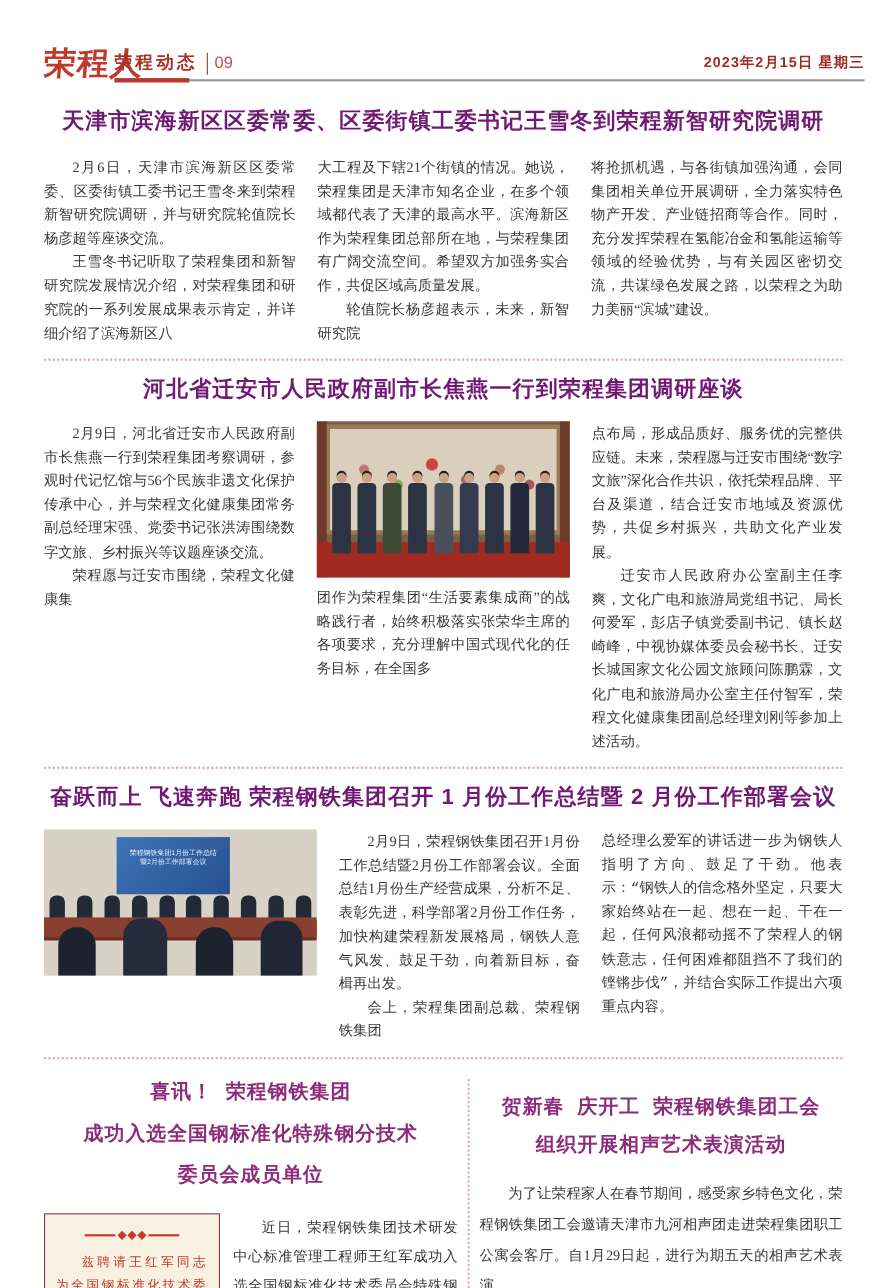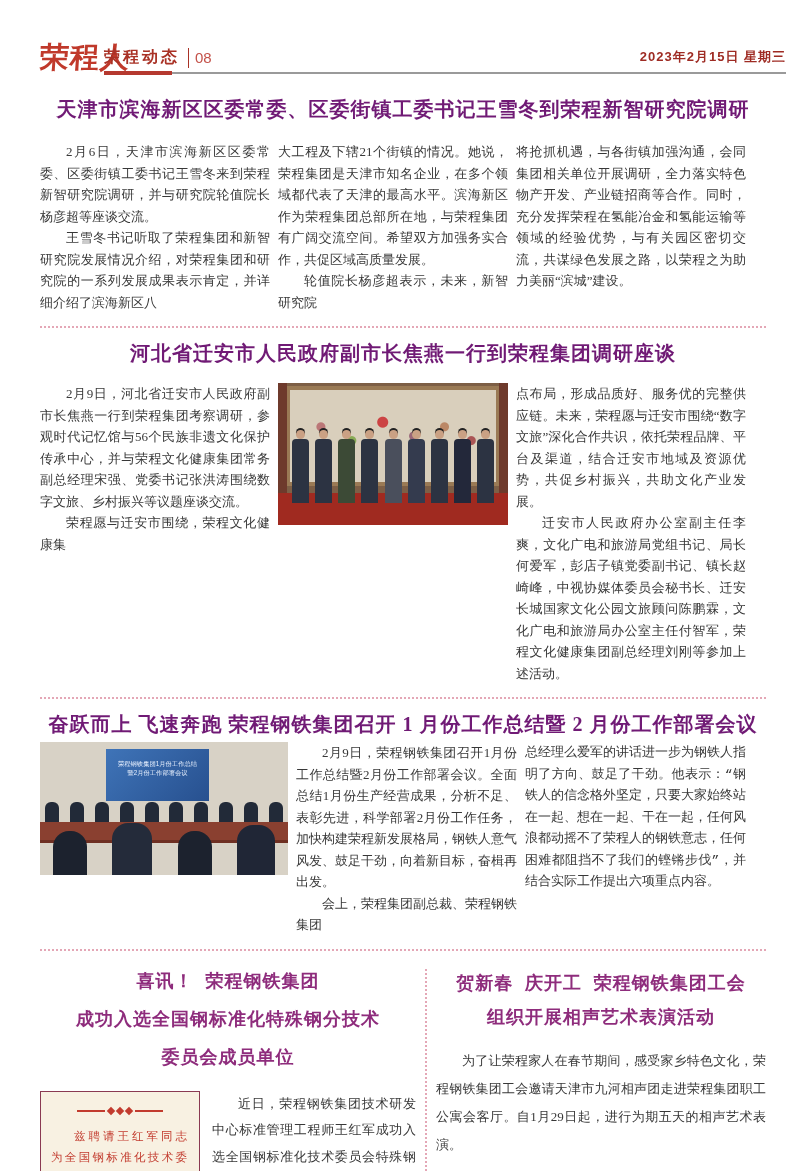--- a/index.html
+++ b/index.html
@@ -19,21 +19,21 @@
   .issue-date { position:absolute; right:20px; top:48px; font-size:13px; font-weight:bold;
     color:#9e2b23; letter-spacing:1px; font-family:"Liberation Sans","DejaVu Sans",sans-serif; }
   .header-rule { position:absolute; left:104px; right:20px; top:72px; border-top:2px solid #9a9a9a; }
   .header-rule-red { position:absolute; left:104px; top:71px; width:68px; height:4px; background:#b5392f; }
 
   
   .content { position:absolute; left:40px; right:40px; top:88px; }
   .atitle { text-align:center; color:#701a75; font-weight:bold; letter-spacing:1px;
     font-family:"Liberation Sans","DejaVu Sans",sans-serif; }
   .t20 { font-size:20px; }
-  .cols { display:flex; gap:8px; }
+  .cols { display:flex; gap:20px; }
   .col { width:230px; font-size:13px; line-height:21.5px; color:#383838; }
   .p { text-indent:2em; text-align:justify; }
   .cont { text-indent:0; }
   .sep { border-top:2px dotted #e4a7b6; margin:13px 0 12px 0; }
 
   
   .photo-group { position:relative; width:230px; height:142px; overflow:hidden; background:#7d5f46; margin-bottom:7px; }
   .pg-mural { position:absolute; left:12px; right:12px; top:7px; height:92px; background:#d9cfbc;
     background-image:
       radial-gradient(circle at 15% 40%, #b77 0 4px, transparent 5px),
@@ -90,21 +90,21 @@
 </style>
 </head>
 <body>
 
 <div class="page">
 
   <div class="masthead-logo">荣程人</div>
   <div class="section-wrap">
     <span class="section-title">荣程动态</span>
     <span class="page-divider"></span>
-    <span class="page-no">08</span>
+    <span class="page-no">09</span>
   </div>
   <div class="issue-date">2023年2月15日 星期三</div>
   <div class="header-rule"></div>
   <div class="header-rule-red"></div>
 
   <div class="content">
 
     <div>
       <div class="atitle t20" style="margin:8px 0 18px;">天津市滨海新区区委常委、区委街镇工委书记王雪冬到荣程新智研究院调研</div>
       <div class="cols">
@@ -142,32 +142,33 @@
               <div class="person"></div>
               <div class="person"></div>
               <div class="person"></div>
               <div class="person"></div>
               <div class="person"></div>
               <div class="person"></div>
               <div class="person"></div>
               <div class="person"></div>
             </div>
           </div>
+          <p class="p cont">团作为荣程集团“生活要素集成商”的战略践行者，始终积极落实张荣华主席的各项要求，充分理解中国式现代化的任务目标，在全国多</p>
         </div>
         <div class="col">
           <p class="p cont">点布局，形成品质好、服务优的完整供应链。未来，荣程愿与迁安市围绕“数字文旅”深化合作共识，依托荣程品牌、平台及渠道，结合迁安市地域及资源优势，共促乡村振兴，共助文化产业发展。</p>
           <p class="p">迁安市人民政府办公室副主任李爽，文化广电和旅游局党组书记、局长何爱军，彭店子镇党委副书记、镇长赵崎峰，中视协媒体委员会秘书长、迁安长城国家文化公园文旅顾问陈鹏霖，文化广电和旅游局办公室主任付智军，荣程文化健康集团副总经理刘刚等参加上述活动。</p>
         </div>
       </div>
     </div>
 
     <div class="sep"></div>
 
     <div>
-      <div class="atitle t20" style="margin:0 0 4px;font-family:Liberation Serif, serif;">奋跃而上 飞速奔跑 荣程钢铁集团召开 1 月份工作总结暨 2 月份工作部署会议</div>
+      <div class="atitle t20" style="margin:0 0 16px;">奋跃而上 飞速奔跑 荣程钢铁集团召开 1 月份工作总结暨 2 月份工作部署会议</div>
       <div class="cols">
         <div class="col" style="width:248px;">
           <div class="photo-conf">
             <div class="conf-screen">
               <div class="sl">荣程钢铁集团1月份工作总结</div>
               <div class="sl">暨2月份工作部署会议</div>
             </div>
             <div class="conf-backrow">
               <div class="attendee"></div>
               <div class="attendee"></div>
@@ -223,21 +224,21 @@
           </div>
           <div class="a4text">
             <p class="p">近日，荣程钢铁集团技术研发中心标准管理工程师王红军成功入选全国钢标准化技术委员会特殊钢分技术委员会（SAC/TC183/SC16）委员，荣程钢铁集团成为全国48个成员单位之一，标志荣程钢铁集团在技术研发创新、产品结构调整和质量提升等方面又实现新突破。</p>
           </div>
         </div>
       </div>
 
       <div class="vdiv"></div>
 
       <div class="b-right">
-        <div class="btitle btitle2" style="margin-top:4px;">
+        <div class="btitle btitle2" style="margin-top:16px;">
           <div>贺新春 庆开工 荣程钢铁集团工会</div>
           <div>组织开展相声艺术表演活动</div>
         </div>
         <div class="a5text">
           <p class="p">为了让荣程家人在春节期间，感受家乡特色文化，荣程钢铁集团工会邀请天津市九河相声团走进荣程集团职工公寓会客厅。自1月29日起，进行为期五天的相声艺术表演。</p>
         </div>
 
       </div>
     </div>
 

